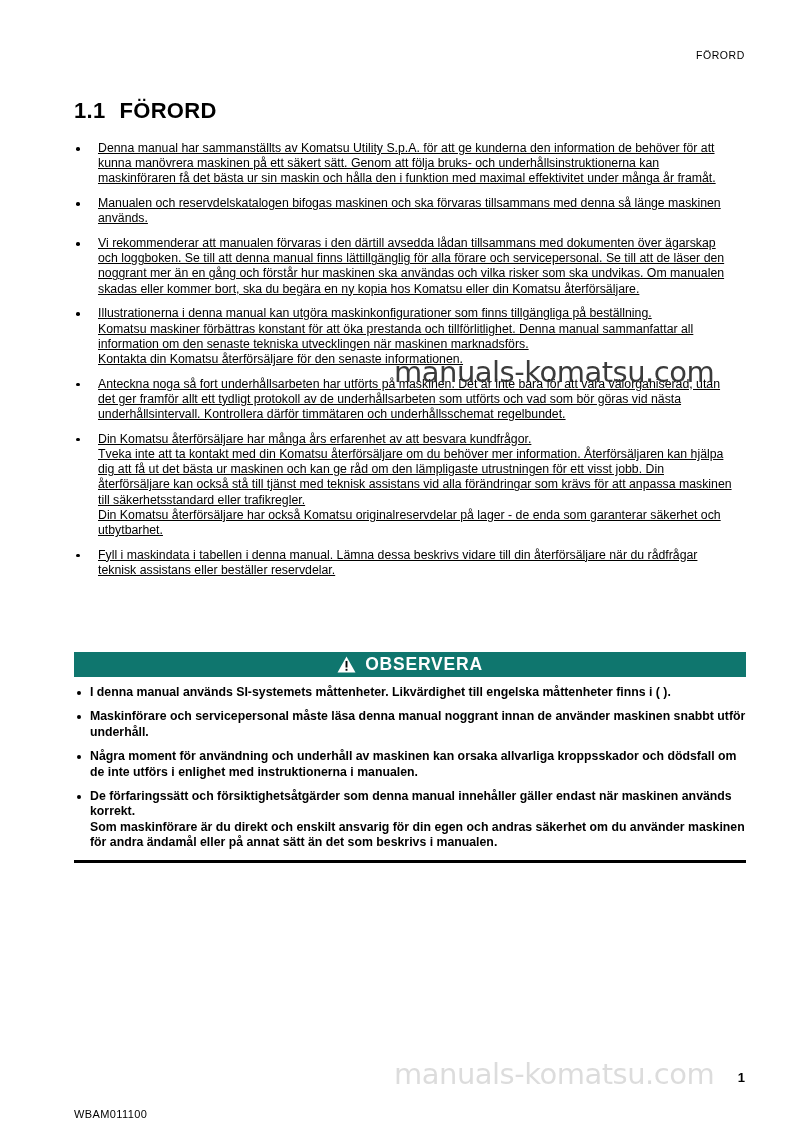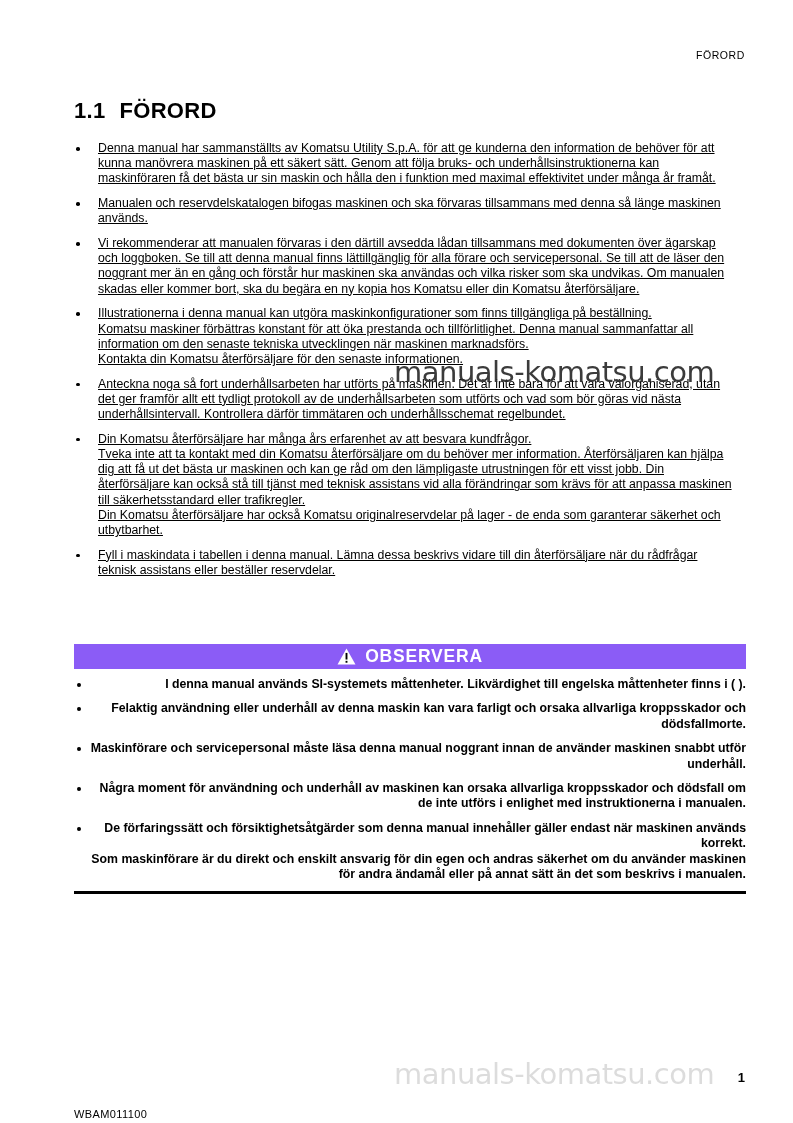--- a/index.html
+++ b/index.html
@@ -77,42 +77,42 @@
   }
 
   
   .warning-box {
     position: absolute;
     top: 644px;
     left: 74px;
     width: 672px;
   }
   .warning-bar {
-    background: #8b5cf6;
+    background: #0f766e;
     color: #ffffff;
     height: 25px;
     display: flex;
     align-items: center;
     justify-content: center;
     gap: 9px;
+    margin-top: 8px;
   }
   .warning-bar .tri-icon {
     display: block;
     width: 19px;
     height: 17px;
   }
   .warning-bar .label {
     font-size: 17.5px;
     font-weight: bold;
     letter-spacing: 0.8px;
     line-height: 1;
   }
   .warning-body {
     padding-top: 8px;
-    text-align: right;
   }
   .warn-item {
     position: relative;
     padding-left: 16px;
     margin-bottom: 9px;
     font-size: 12.3px;
     line-height: 15.4px;
     font-weight: bold;
   }
   .warn-item:before {
@@ -214,23 +214,20 @@
         <rect x="9" y="5.2" width="2" height="7" fill="#000000"></rect>
         <rect x="9" y="13.6" width="2" height="2" fill="#000000"></rect>
       </svg>
       <span class="label">OBSERVERA</span>
     </div>
     <div class="warning-body">
       <div class="warn-item">
         <p>I denna manual används SI-systemets måttenheter. Likvärdighet till engelska måttenheter finns i ( ).</p>
       </div>
       <div class="warn-item">
-        <p>Felaktig användning eller underhåll av denna maskin kan vara farligt och orsaka allvarliga kroppsskador och dödsfallmorte.</p>
-      </div>
-      <div class="warn-item">
         <p>Maskinförare och servicepersonal måste läsa denna manual noggrant innan de använder maskinen snabbt utför underhåll.</p>
       </div>
       <div class="warn-item">
         <p>Några moment för användning och underhåll av maskinen kan orsaka allvarliga kroppsskador och dödsfall om de inte utförs i enlighet med instruktionerna i manualen.</p>
       </div>
       <div class="warn-item">
         <p>De förfaringssätt och försiktighetsåtgärder som denna manual innehåller gäller endast när maskinen används korrekt.<br>Som maskinförare är du direkt och enskilt ansvarig för din egen och andras säkerhet om du använder maskinen för andra ändamål eller på annat sätt än det som beskrivs i manualen.</p>
       </div>
     </div>
     <div class="warning-rule"></div>

